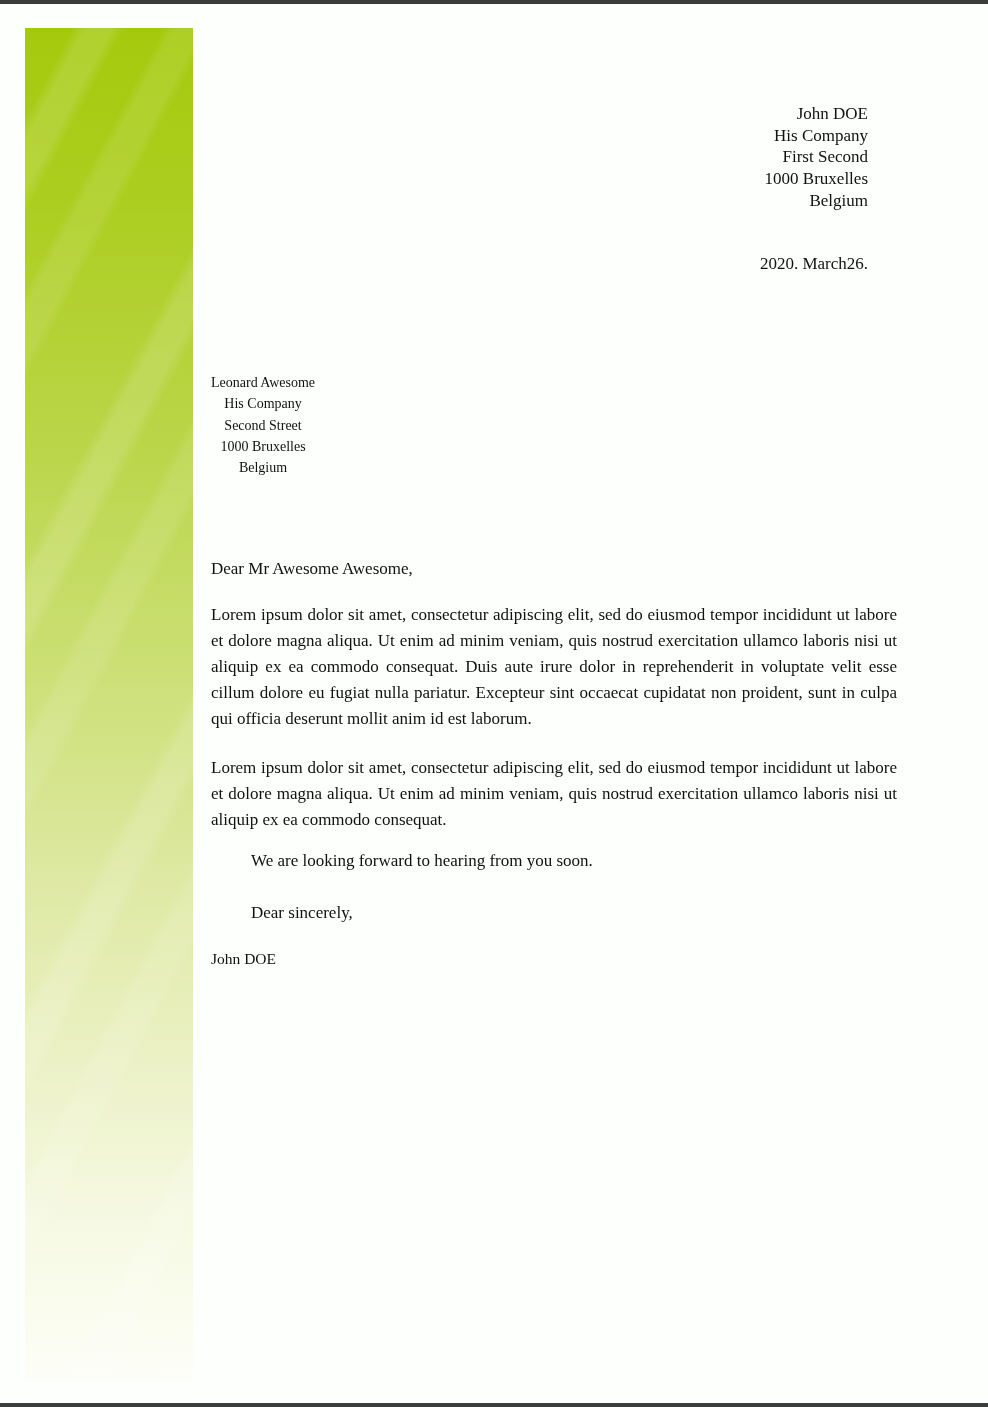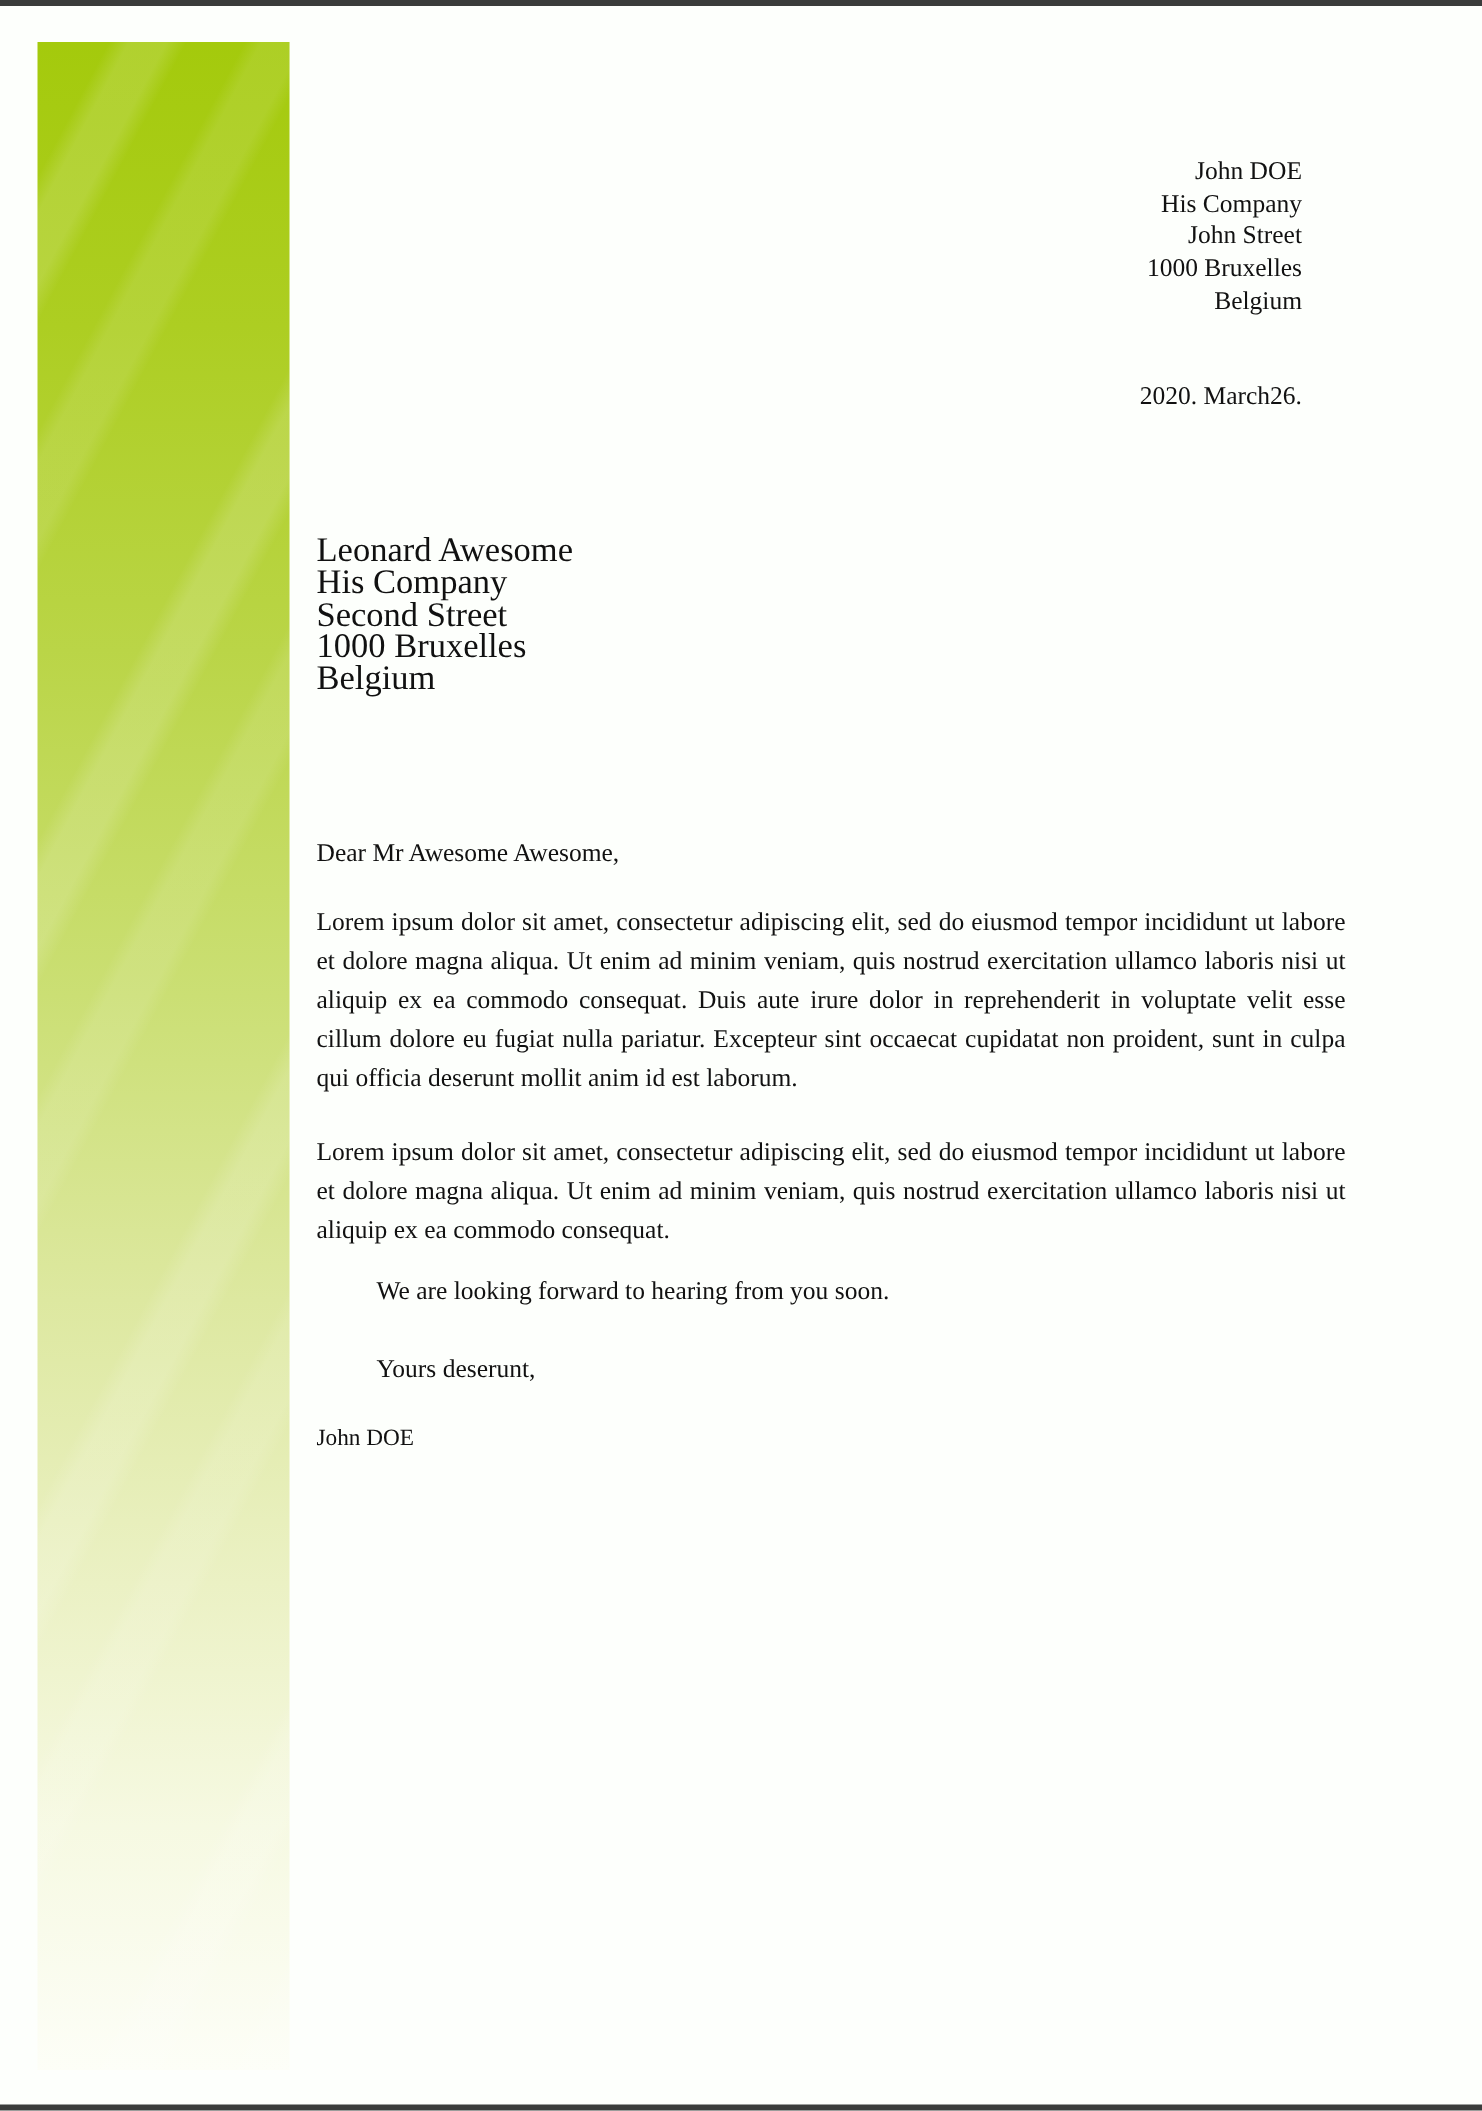--- a/index.html
+++ b/index.html
@@ -67,24 +67,24 @@
     position: absolute;
     top: 253px;
     right: 120px;
     text-align: right;
     font-size: 17px;
     line-height: 22px;
     white-space: nowrap;
   }
   .recipient-block {
     position: absolute;
-    top: 356px;
+    top: 372px;
     left: 211px;
-    text-align: left;
-    font-size: 23px;
+    text-align: center;
+    font-size: 14px;
     line-height: 21.3px;
     white-space: nowrap;
   }
   .salutation {
     position: absolute;
     top: 556px;
     left: 211px;
     width: 686px;
     font-size: 17px;
     line-height: 26px;
@@ -122,37 +122,37 @@
 </head>
 <body>
 
 <div class="frame-edge frame-top"></div>
 
 <div class="gradient-bar"></div>
 
 <div class="sender-block">
   <div>John DOE</div>
   <div>His Company</div>
-  <div>John Street</div>
+  <div>First Second</div>
   <div>1000 Bruxelles</div>
   <div>Belgium</div>
 </div>
 
 <div class="date-line">2020. March26.</div>
 
 <div class="recipient-block">
   <div>Leonard Awesome</div>
   <div>His Company</div>
   <div>Second Street</div>
   <div>1000 Bruxelles</div>
   <div>Belgium</div>
 </div>
 
 <div class="salutation">Dear Mr Awesome Awesome,</div>
 
 <p class="para para-1">Lorem ipsum dolor sit amet, consectetur adipiscing elit, sed do eiusmod tempor incididunt ut labore et dolore magna aliqua. Ut enim ad minim veniam, quis nostrud exercitation ullamco laboris nisi ut aliquip ex ea commodo consequat. Duis aute irure dolor in reprehenderit in voluptate velit esse cillum dolore eu fugiat nulla pariatur. Excepteur sint occaecat cupidatat non proident, sunt in culpa qui officia deserunt mollit anim id est laborum.</p>
 <p class="para para-2">Lorem ipsum dolor sit amet, consectetur adipiscing elit, sed do eiusmod tempor incididunt ut labore et dolore magna aliqua. Ut enim ad minim veniam, quis nostrud exercitation ullamco laboris nisi ut aliquip ex ea commodo consequat.</p>
 
 <div class="closing-line looking-forward">We are looking forward to hearing from you soon.</div>
-<div class="closing-line valediction">Yours deserunt,</div>
+<div class="closing-line valediction">Dear sincerely,</div>
 <div class="signature">John DOE</div>
 
 <div class="frame-edge frame-bottom"></div>
 
 </body></html>

